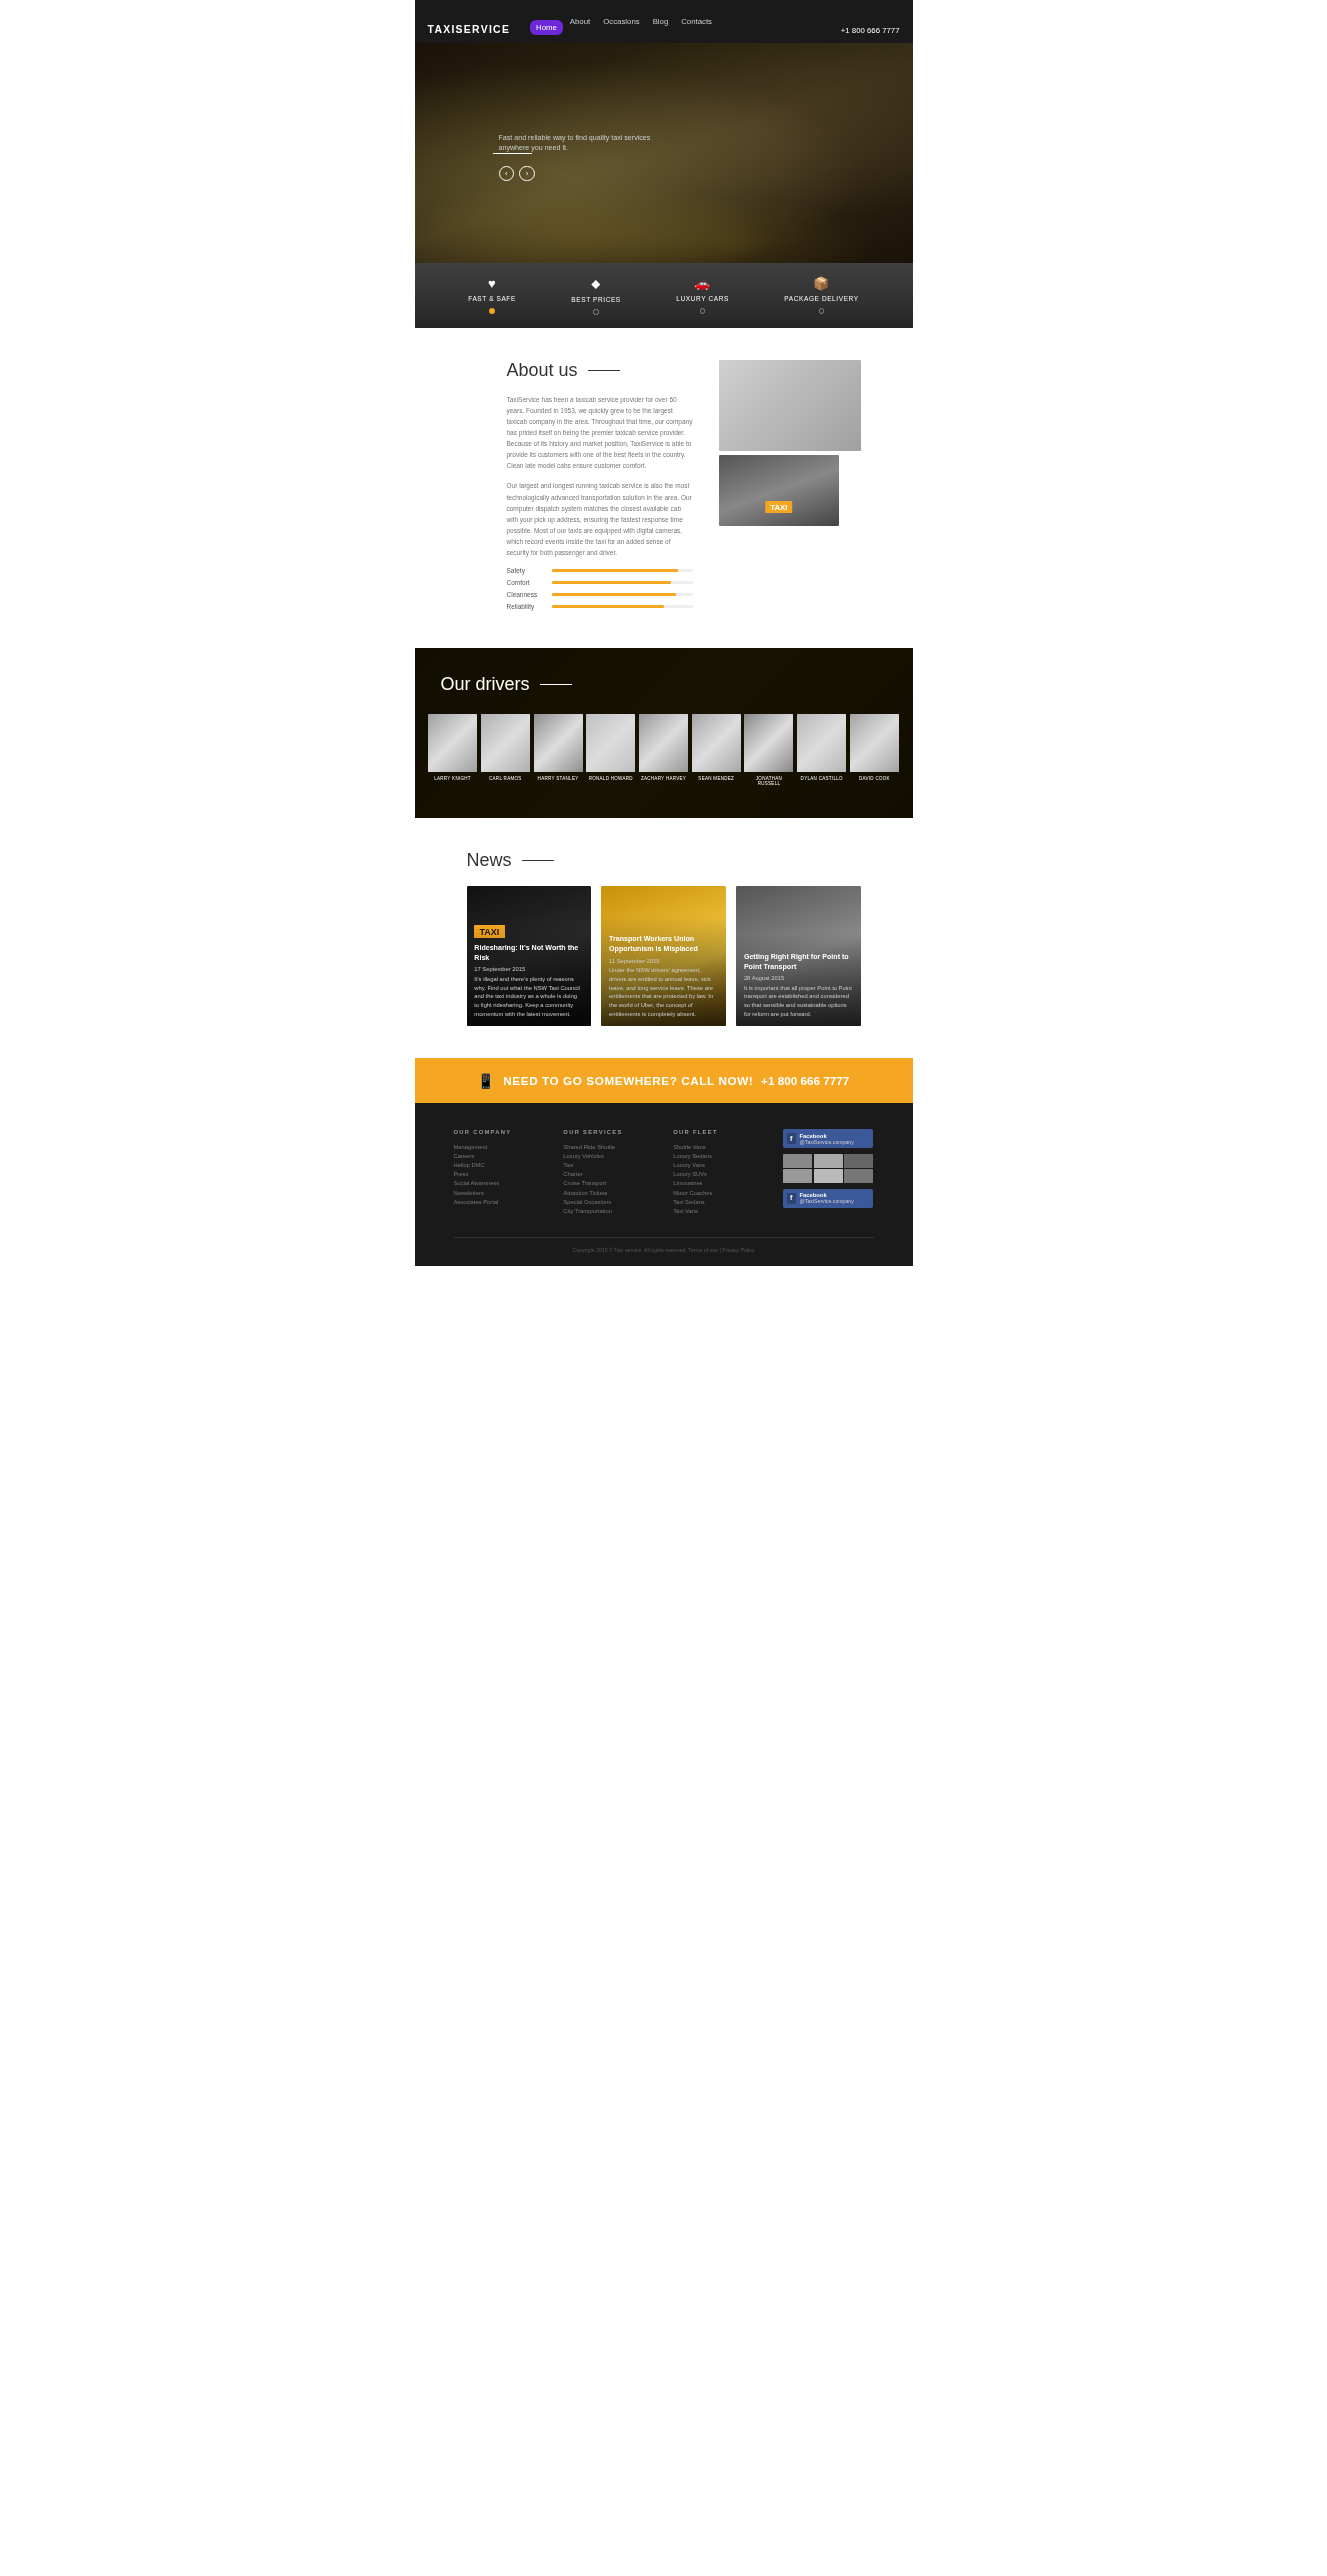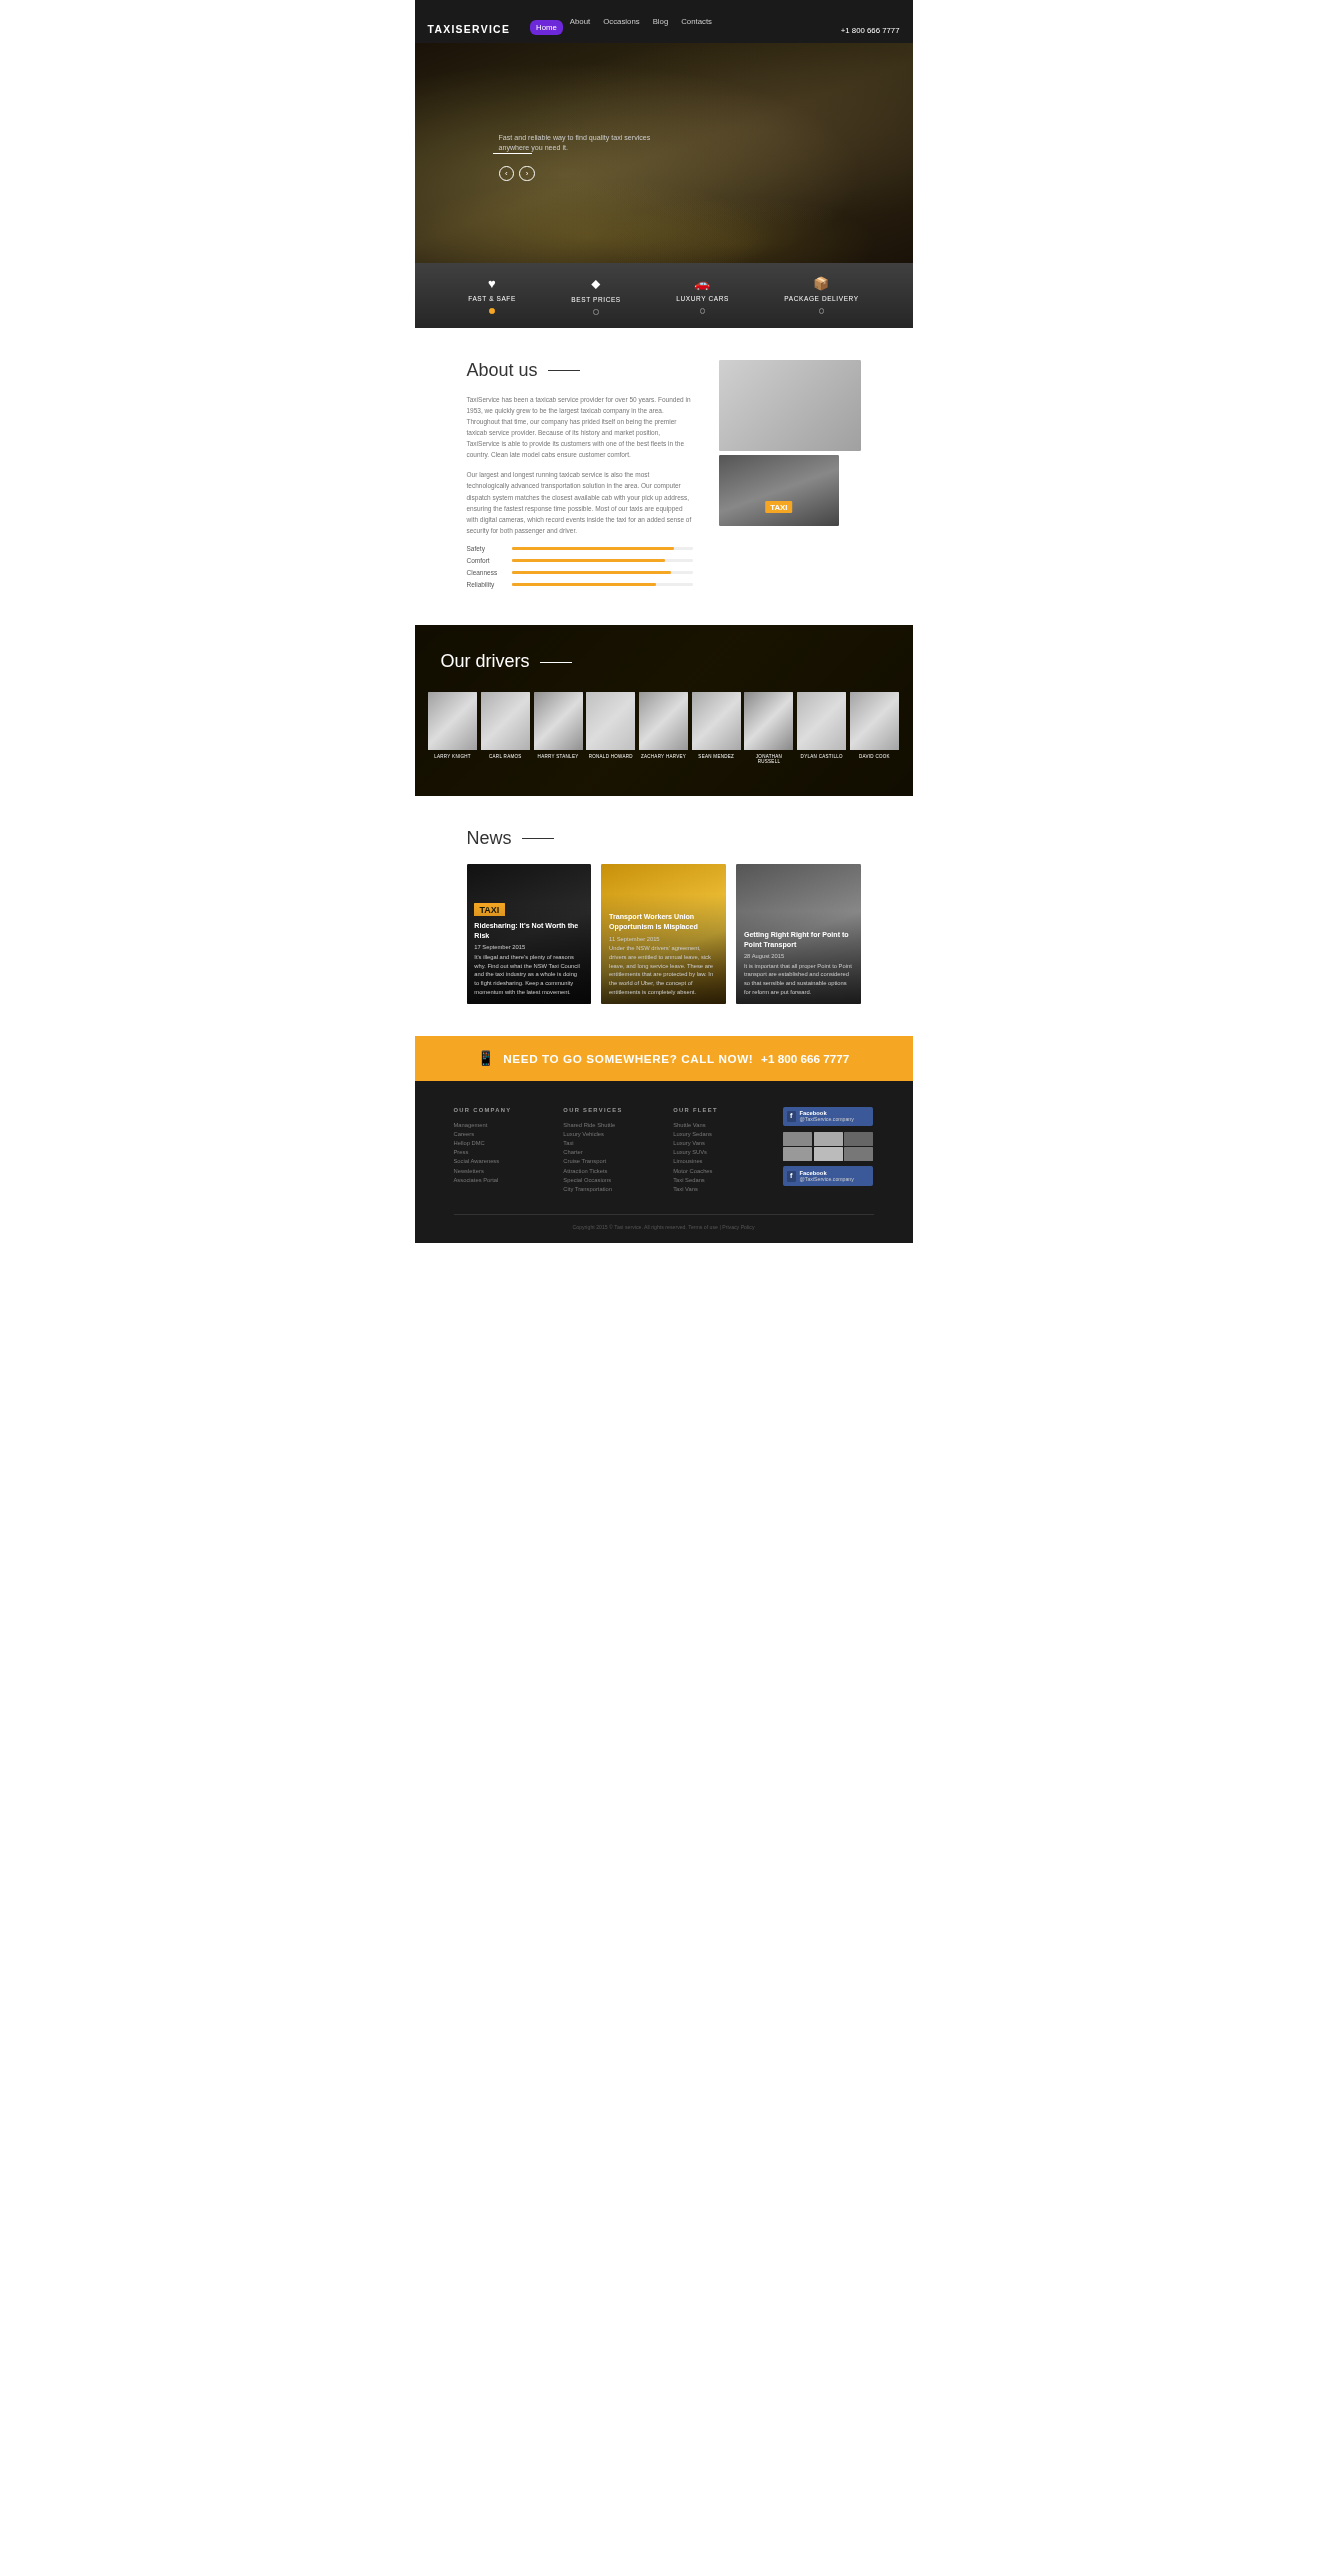--- a/index.html
+++ b/index.html
@@ -147,21 +147,21 @@
     }
 
     
     .about-section {
       display: flex;
       padding: 32px 52px;
       gap: 26px;
       align-items: flex-start;
       background: #fff;
     }
-    .about-content { flex: 1; }
+    .about-content { flex: 1; margin-left: 40px; }
     .section-title {
       font-size: 18px;
       color: #333;
       font-weight: 300;
       display: flex;
       align-items: center;
       gap: 10.4px;
       margin-bottom: 13px;
     }
     .section-title::after {

